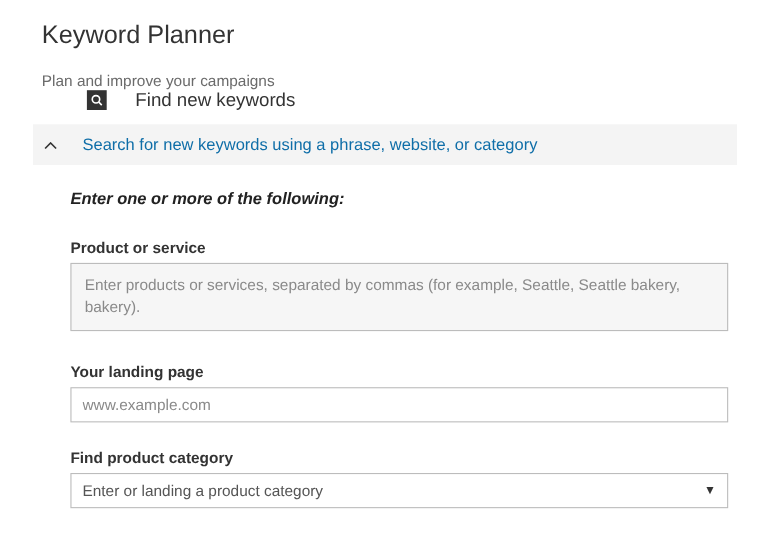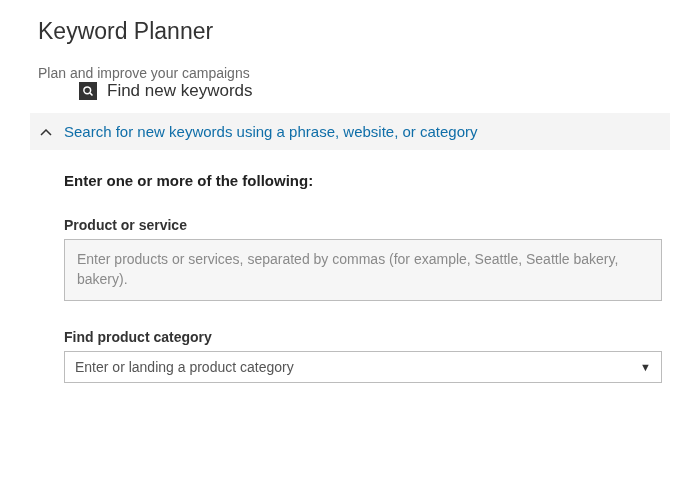--- a/index.html
+++ b/index.html
@@ -23,21 +23,21 @@
       color: #333333;
       margin-bottom: 20px;
     }
     .page-subtitle {
       font-size: 14px;
       color: #6b6b6b;
     }
     .section-header {
       display: flex;
       align-items: center;
-      gap: 10px;
+      gap: 26px;
       margin-bottom: 12px;
       padding-left: 41px;
     }
     .search-icon-box {
       width: 18px;
       height: 18px;
       background: #333333;
       display: flex;
       align-items: center;
       justify-content: center;
@@ -49,21 +49,21 @@
     .section-title {
       font-size: 17px;
       color: #333333;
       font-weight: 400;
     }
     .accordion-row {
       background: #f4f4f4;
       padding: 10px 4px;
       display: flex;
       align-items: center;
-      gap: 12px;
+      gap: 23px;
       cursor: pointer;
       margin-left: -8px;
       margin-right: -8px;
     }
     .chevron-up {
       color: #333333;
       font-size: 14px;
       line-height: 1;
       margin-left: 6px;
     }
@@ -72,20 +72,21 @@
       font-size: 15px;
     }
     .form-area {
       padding: 22px 0 0 26px;
     }
     .form-heading {
       font-size: 15px;
       font-weight: 700;
       color: #222222;
       margin-bottom: 28px;
+      font-style: italic;
     }
     .field-group {
       margin-bottom: 18px;
       margin-top: 24px;
     }
     .field-label {
       font-size: 14px;
       font-weight: 600;
       color: #333333;
       margin-bottom: 6px;
@@ -159,20 +160,24 @@
   </div>
 
   <div class="form-area">
     <div class="form-heading">Enter one or more of the following:</div>
 
     <div class="field-group">
       <label class="field-label">Product or service</label>
       <textarea class="field-textarea" placeholder="Enter products or services, separated by commas (for example, Seattle, Seattle bakery, bakery)." style=""></textarea>
     </div>
 
+    <div class="field-group">
+      <label class="field-label">Your landing page</label>
+      <input type="text" class="field-input" placeholder="www.example.com" style="">
+    </div>
 
     <div class="field-group">
       <label class="field-label">Find product category</label>
       <div class="field-select">
         <span>Enter or landing a product category</span>
         <span class="select-caret">▼</span>
       </div>
     </div>
   </div>
 </div>

